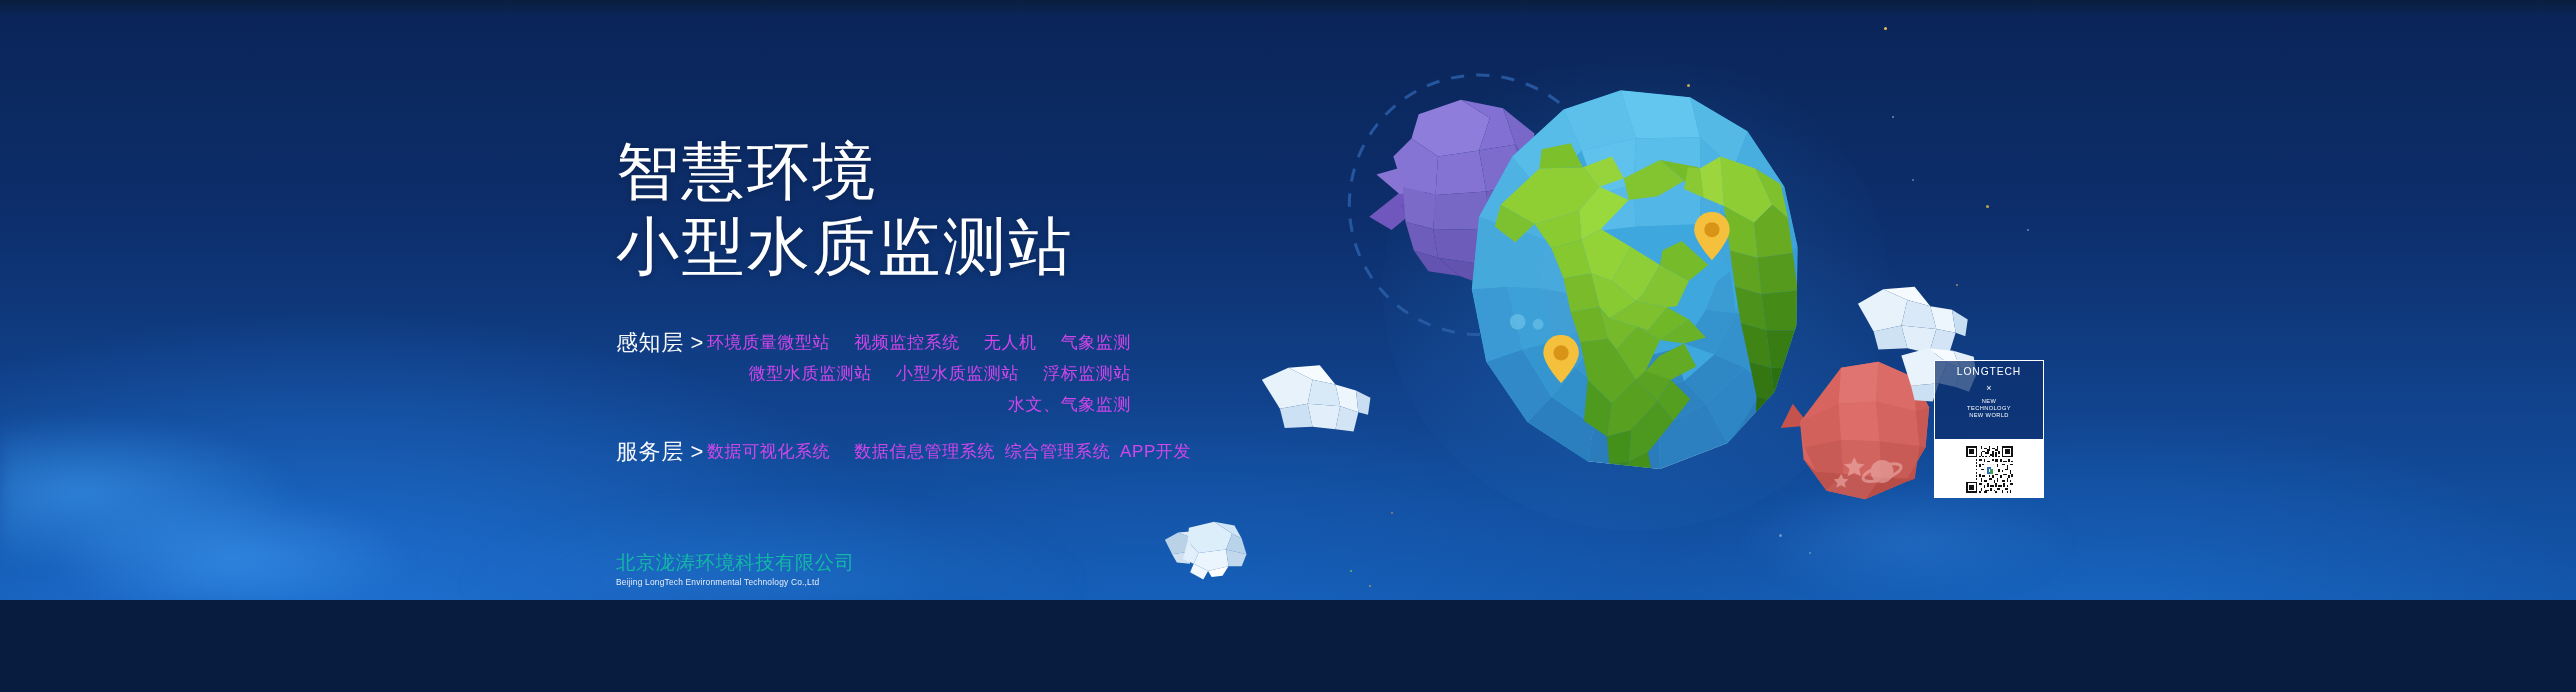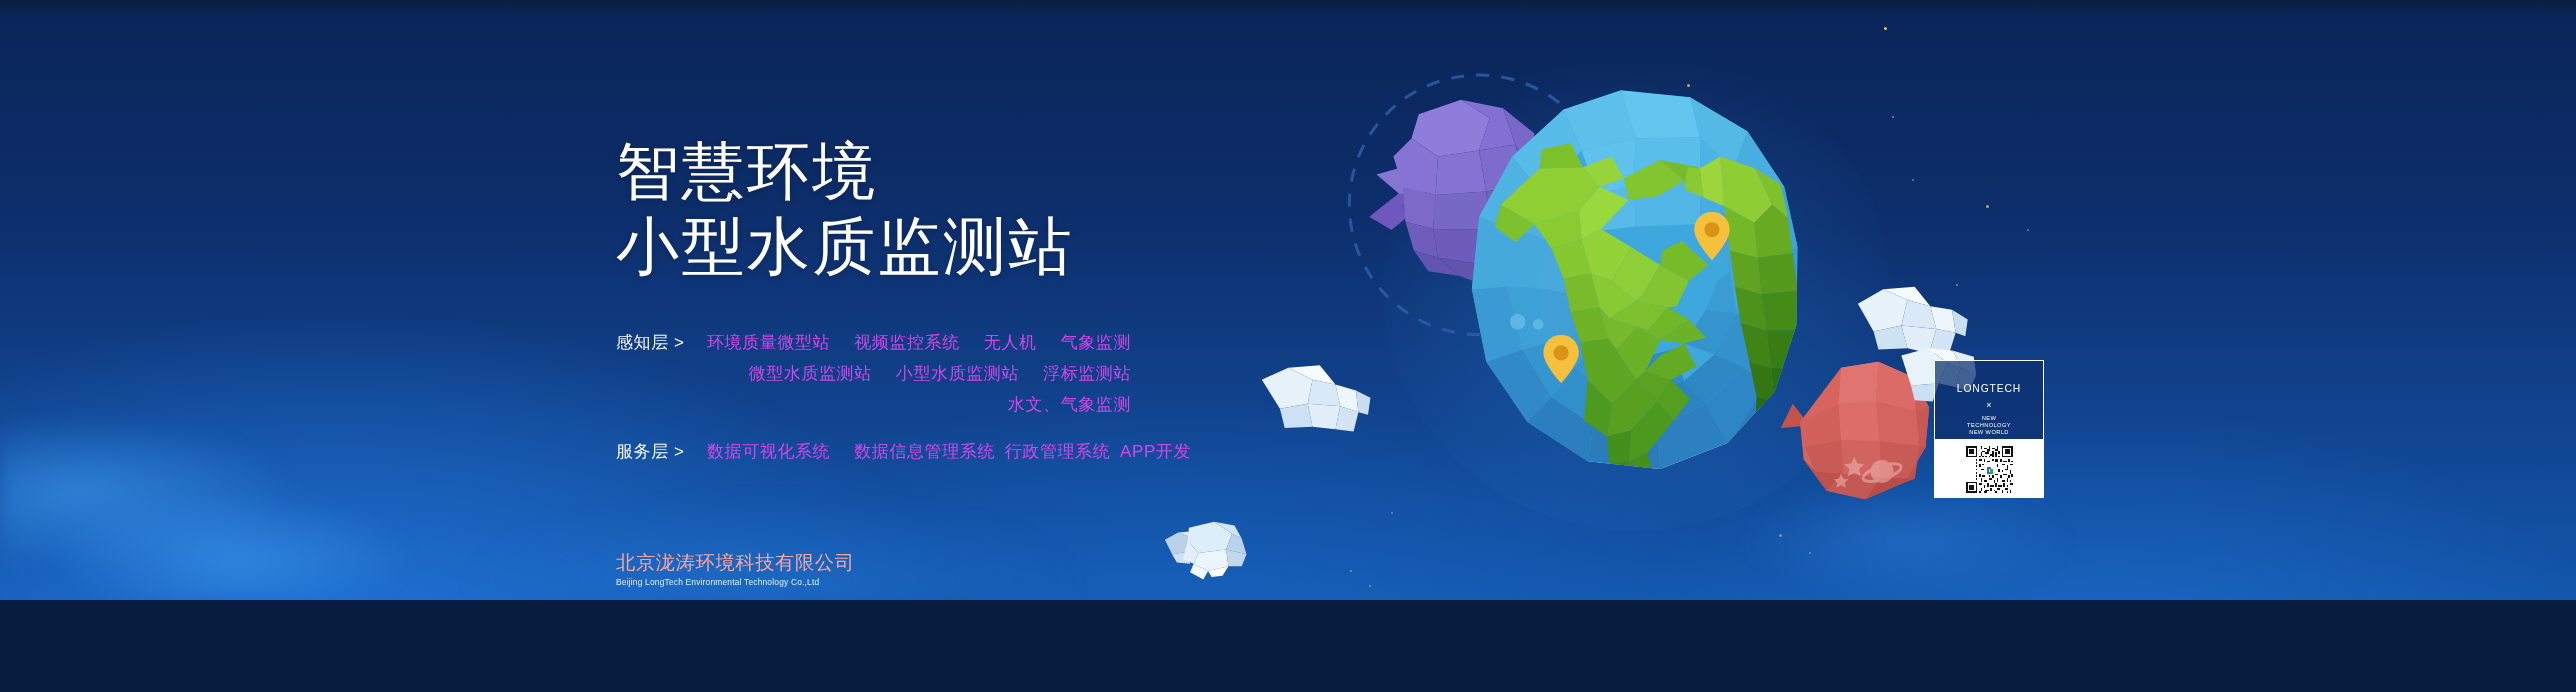--- a/index.html
+++ b/index.html
@@ -56,21 +56,21 @@
     letter-spacing: 2.4px;
     white-space: nowrap;
     text-shadow: 0 1.2px 6px rgba(0,0,0,0.25);
   }
 
   .layers { margin-top: 46px; }
   .layer-row { display: flex; align-items: flex-start; }
   .layer-row + .layer-row { margin-top: 22px; align-items: center; }
   .layer-label {
     color: #ffffff;
-    font-size: 17px;
+    font-size: 22px;
     line-height: 25px;
     white-space: nowrap;
     width: 91px;
     flex: 0 0 91px;
     letter-spacing: 0.6px;
     opacity: 0.97;
   }
   .layer-items { display: flex; flex-direction: column; }
   .item-line { display: flex; line-height: 25px; white-space: nowrap; }
   .item-line + .item-line { margin-top: 6px; justify-content: flex-end; }
@@ -83,21 +83,21 @@
   }
   .item:last-child { margin-right: 0; }
   .item.tight { margin-right: 9.7px; }
 
   .company {
     position: absolute;
     left: 616px;
     top: 551px;
   }
   .company-cn {
-    color: #fca5a5;
+    color: #14b8a6;
     font-size: 19.3px;
     letter-spacing: 0.6px;
     line-height: 24px;
     white-space: nowrap;
   }
   .company-en {
     color: #e8eef8;
     font-size: 8.4px;
     letter-spacing: 0.2px;
     line-height: 12px;
@@ -113,21 +113,21 @@
     width: 110px;
   }
   .qr-top {
     border: 1.2px solid #ffffff;
     height: 80px;
     box-sizing: border-box;
     display: flex;
     flex-direction: column;
     align-items: center;
     justify-content: flex-start;
-    padding-top: 22px;
+    padding-top: 5px;
     background: rgba(13,47,109,0.72);
   }
   .qr-brand {
     color: #ffffff;
     font-size: 10.3px;
     letter-spacing: 0.9px;
     line-height: 12px;
   }
   .qr-x {
     color: #ffffff;
@@ -451,21 +451,21 @@
           </div>
         </div>
       </div>
 
       <div class="layer-row">
         <div class="layer-label">服务层 &gt;</div>
         <div class="layer-items">
           <div class="item-line">
             <span class="item">数据可视化系统</span>
             <span class="item tight">数据信息管理系统</span>
-            <span class="item tight">行政管理系统</span>
+            <span class="item tight">综合管理系统</span>
             <span class="item">APP开发</span>
           </div>
         </div>
       </div>
 
     </div>
   </div>
 
   <div class="company">
     <div class="company-cn">北京泷涛环境科技有限公司</div>

